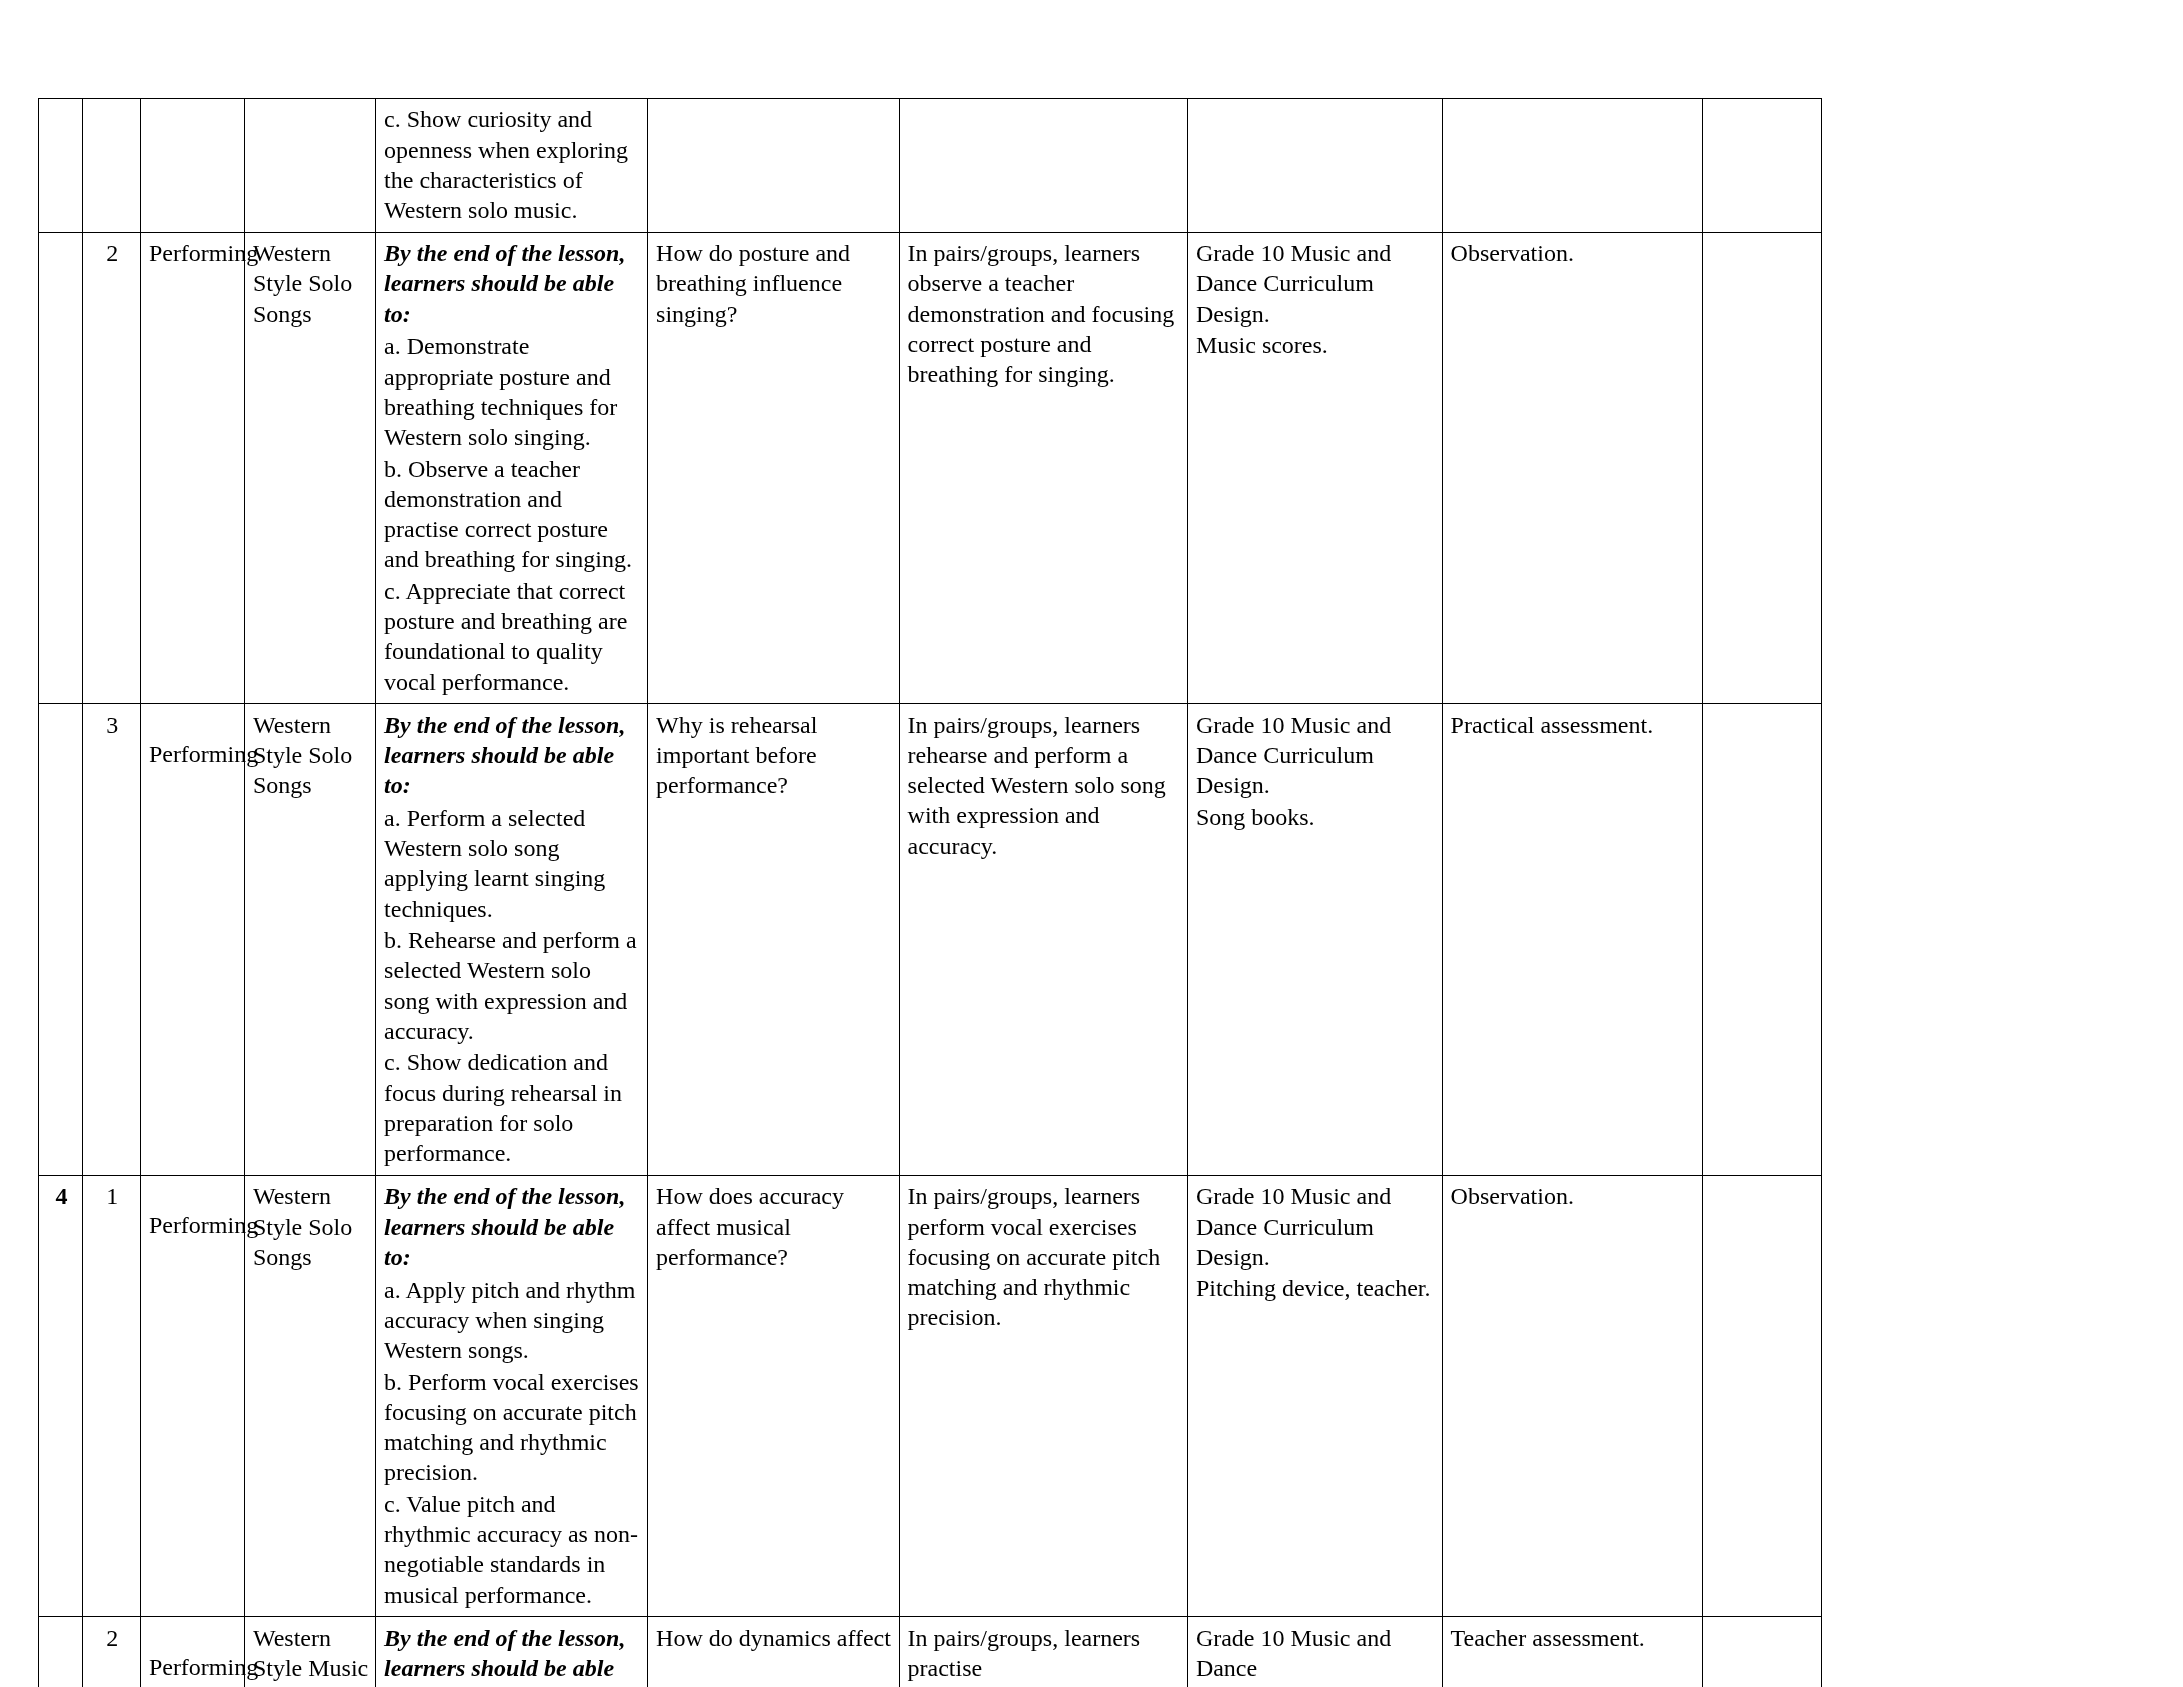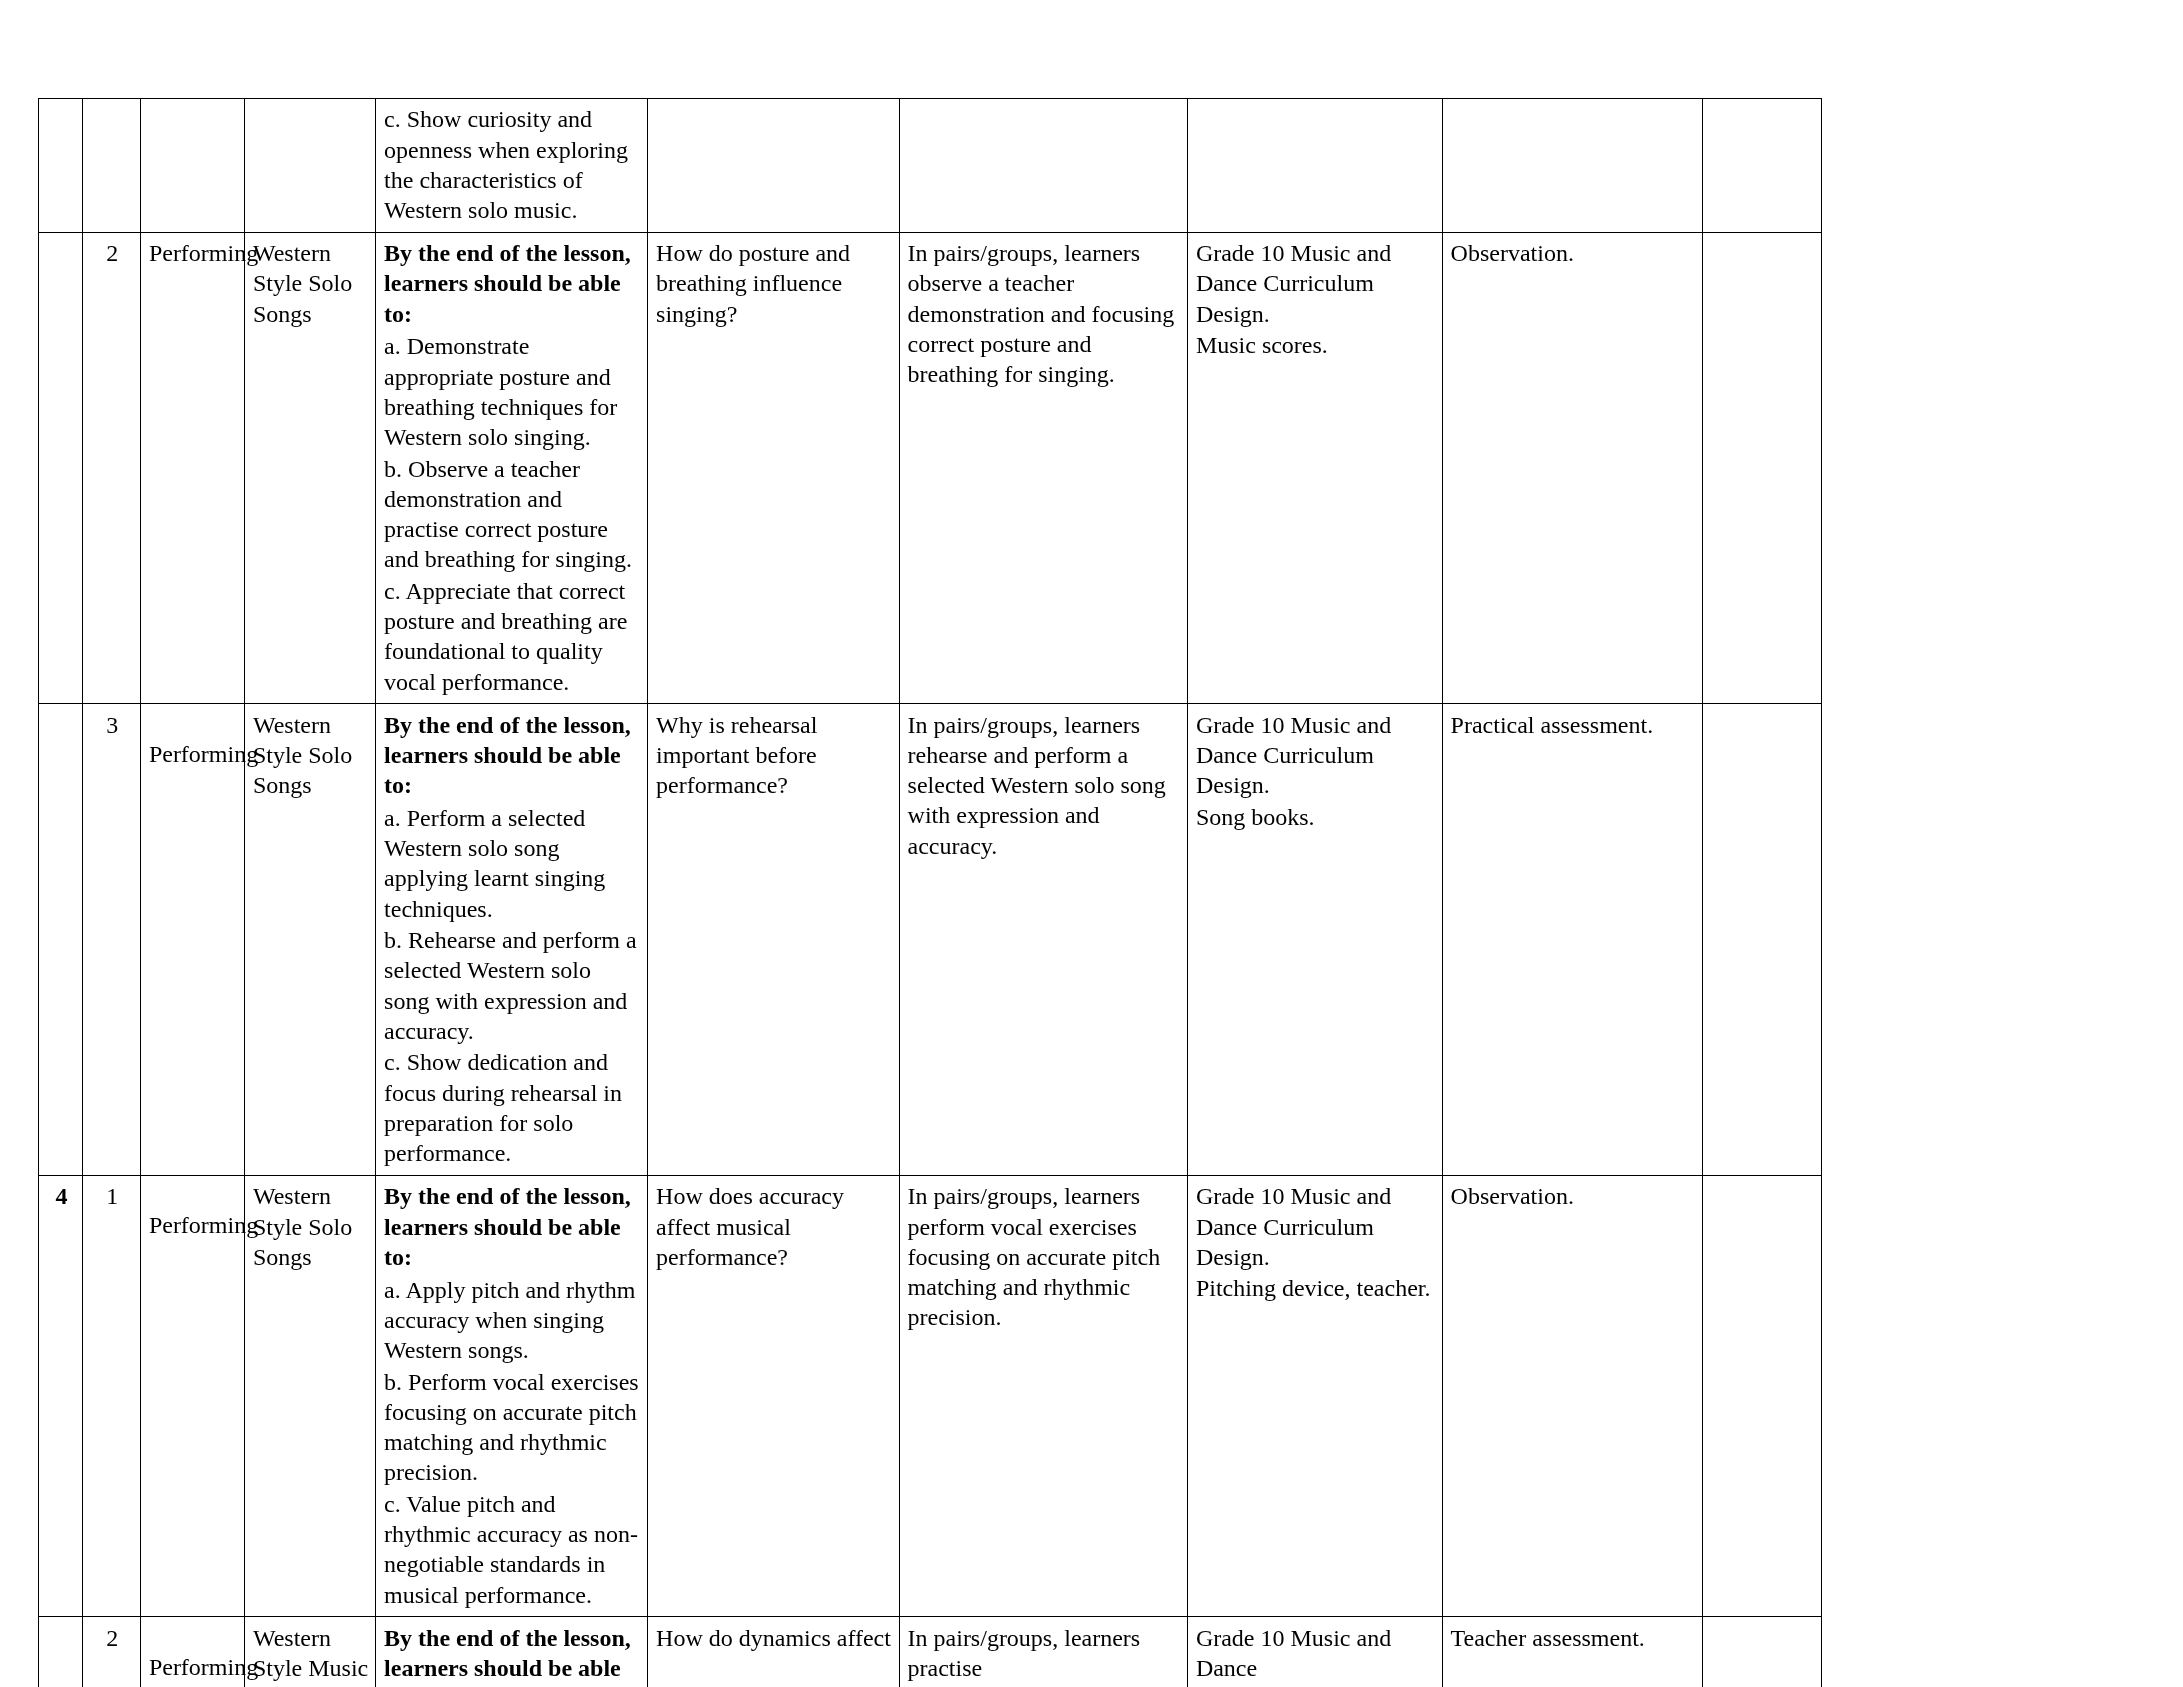--- a/index.html
+++ b/index.html
@@ -48,21 +48,21 @@
   col.c-res    { width: 235px; }
   col.c-ref    { width: 240px; }
   col.c-refl   { width: 110px; }
 
   .week-cell   { text-align: center; font-weight: bold; padding-top: 6.6px; }
   .lesson-cell { text-align: center; padding-top: 6.6px; }
   .strand-cell { padding-left: 10.6px; }
   .sub-cell    { padding-left: 14.6px; }
 
   .p { margin: 0 0 1.3px 0; }
-  .lead { font-weight: bold; margin: 0 0 2.6px 0; }
+  .lead { font-weight: bold; font-style: italic; margin: 0 0 2.6px 0; }
   .bold { font-weight: normal; }
   .blankline { display: block; height: 29px; }
 </style>
 </head>
 <body>
 
 <div class="page">
 
   <table class="scheme">
     <colgroup>

